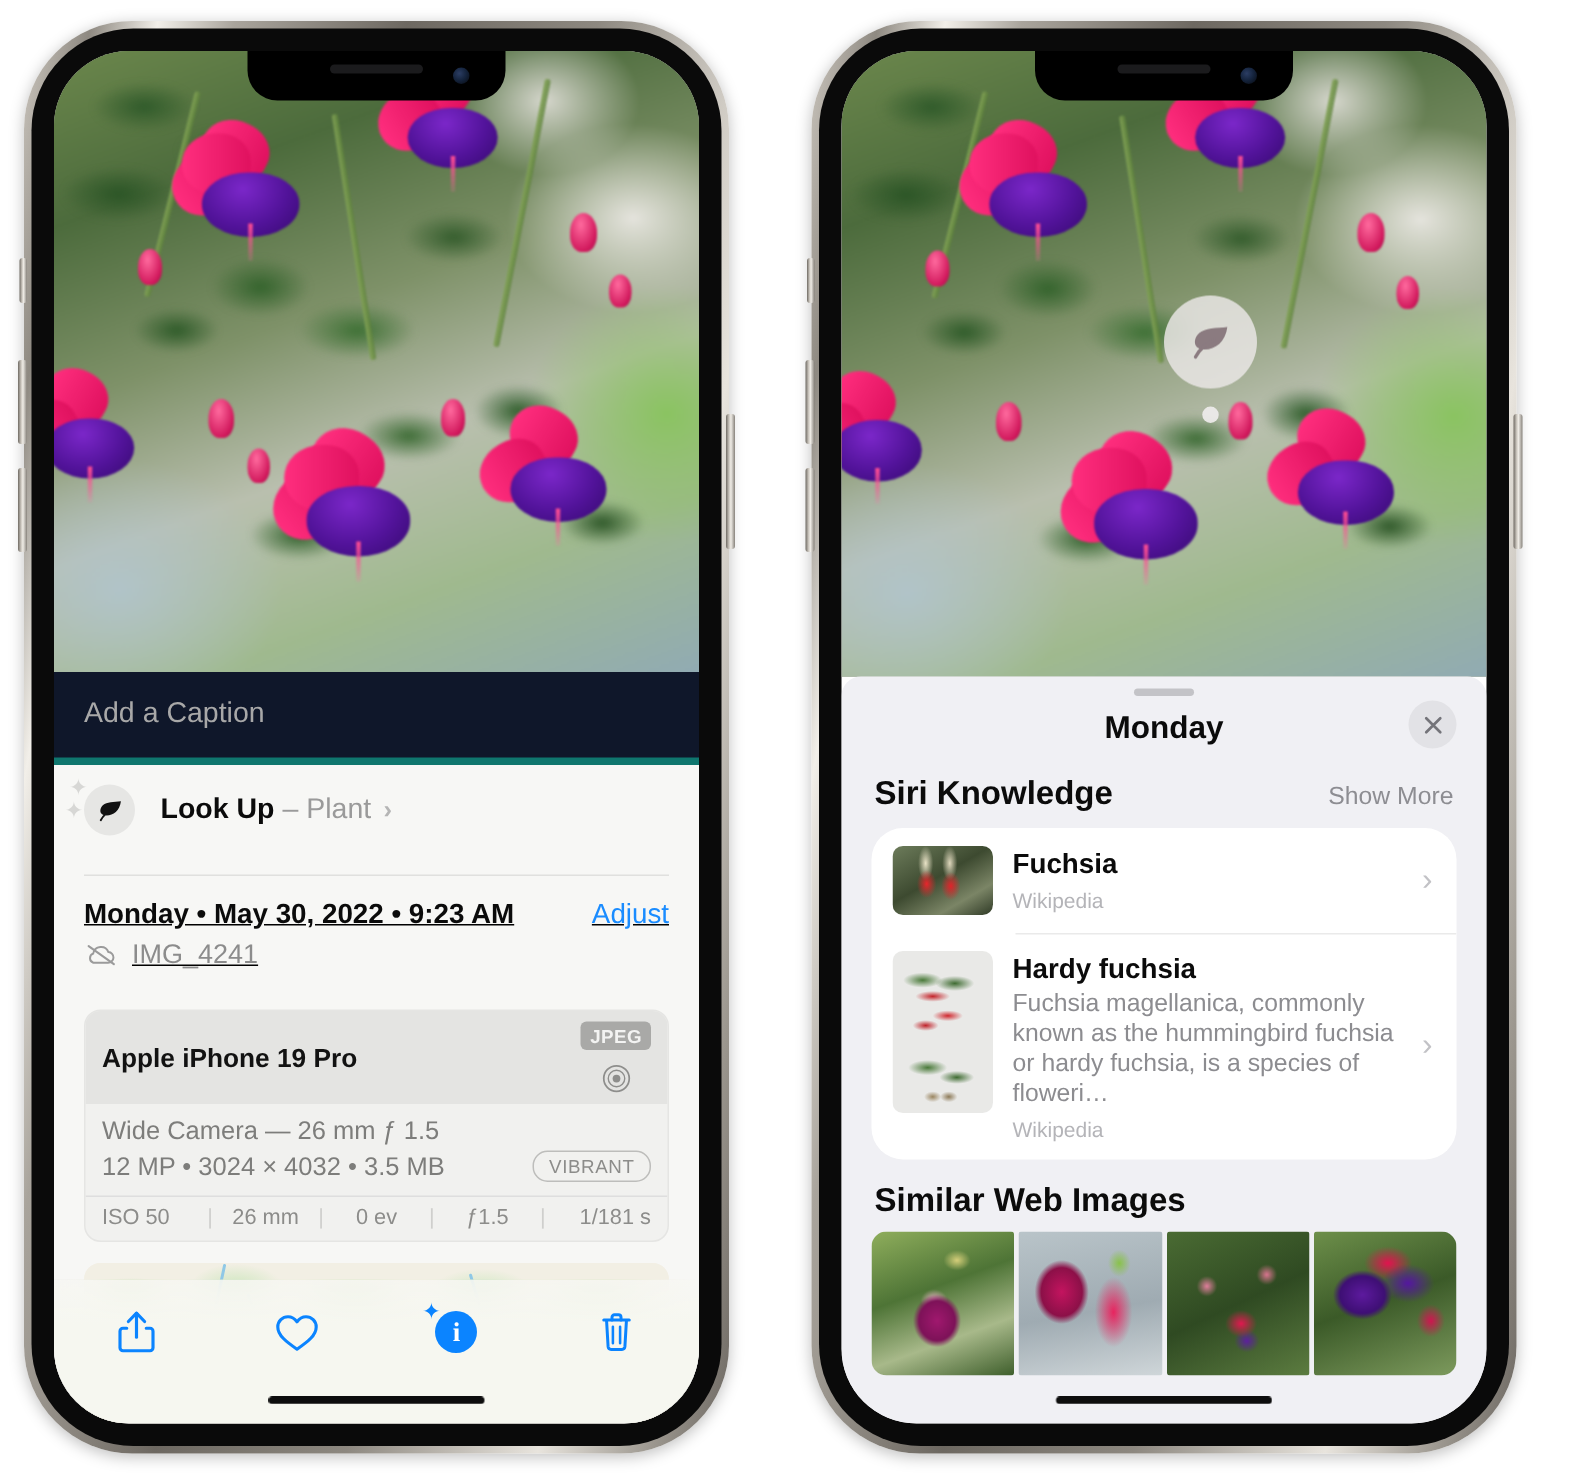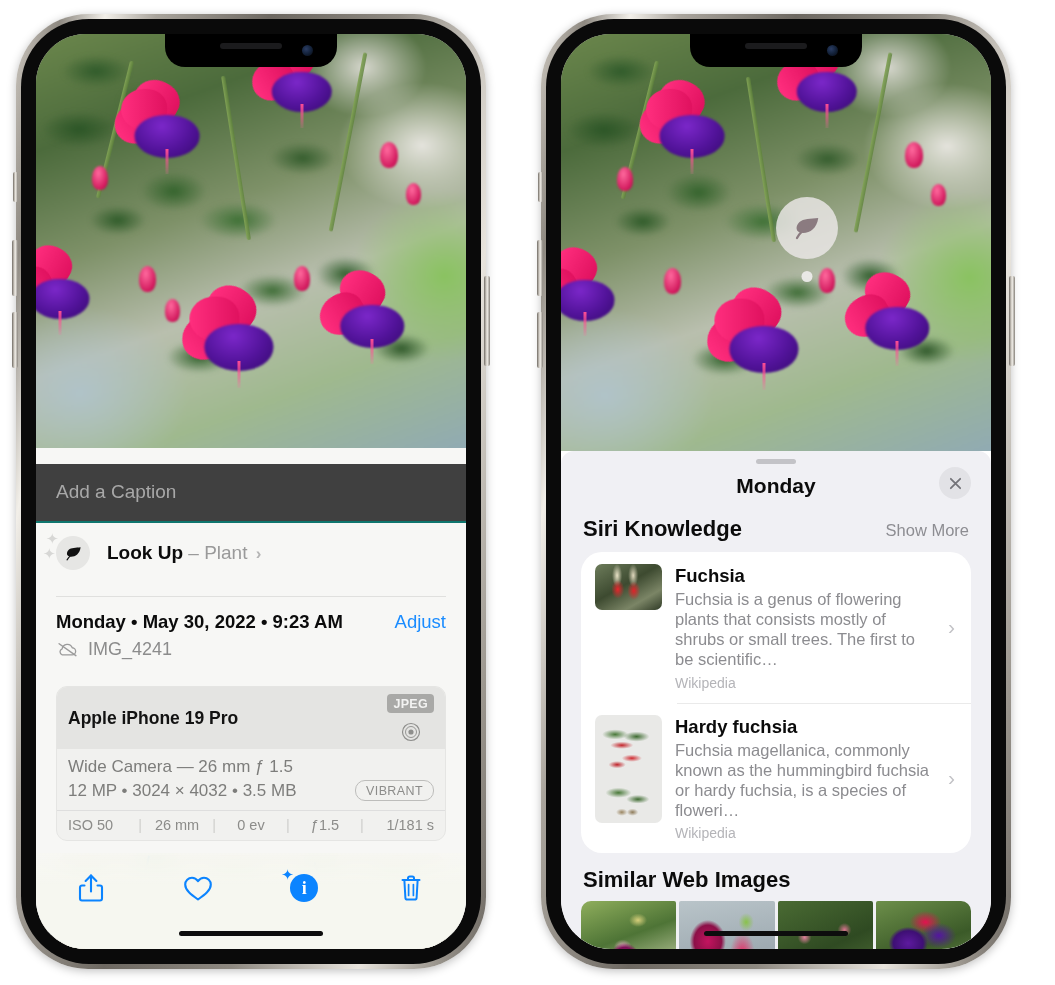--- a/index.html
+++ b/index.html
@@ -156,24 +156,23 @@
 
   
   .info-sheet {
     position: absolute;
     left: 0; right: 0; top: 414px; bottom: 0;
     background: #f7f7f5;
     display: flex;
     flex-direction: column;
   }
   .caption-row {
-    background: #404040;
+    background: #0f172a;
     padding: 17px 20px 18px;
-    border-bottom: 2px solid #0f766e;
-    margin-top: 16px;
+    border-bottom: 5px solid #0f766e;
   }
   .caption-text {
     font-size: 19px;
     color: #a8a8a8;
   }
   .lookup-row {
     display: flex;
     align-items: center;
     padding: 13px 20px 14px;
     gap: 17px;
@@ -195,21 +194,21 @@
   .spark-a { left: -10px; top: -5px; font-size: 17px; }
   .spark-b { left: -13px; top: 10px; font-size: 10px; }
   .lookup-label {
     font-size: 19px;
     font-weight: bold;
     color: #0b0b0b;
   }
   .lookup-label .sub { font-weight: normal; color: #9a9a9a; }
   .chev-sm { color: #b5b5b5; font-size: 17px; margin-left: 3px; }
 
-  .meta-block { padding: 12px 20px; }
+  .meta-block { padding: 12px 20px; text-decoration: underline; }
   .meta-divider { height: 1px; background: #e0e0de; margin: 0 0 14px; }
   .meta-date-row {
     display: flex; align-items: baseline; justify-content: space-between;
   }
   .meta-date { font-size: 18.5px; font-weight: bold; color: #0b0b0b; }
   .meta-adjust { font-size: 18.5px; color: #1a8cff; }
   .meta-file-row {
     display: flex; align-items: center; gap: 9px;
     margin-top: 6px;
   }
@@ -748,21 +747,20 @@
       <div class="section-head">
         <span class="section-title">Siri Knowledge</span>
         <span class="section-action">Show More</span>
       </div>
 
       <div class="knowledge-card">
         <div class="k-row">
           <div class="k-thumb wide"></div>
           <div class="k-text">
             <div class="k-title">Fuchsia</div>
-            <div class="k-desc">Fuchsia is a genus of flowering plants that consists mostly of shrubs or small trees. The first to be scientific…</div>
             <div class="k-source">Wikipedia</div>
           </div>
           <span class="k-chev">›</span>
         </div>
         <div class="k-row">
           <div class="k-thumb tall"></div>
           <div class="k-text">
             <div class="k-title">Hardy fuchsia</div>
             <div class="k-desc">Fuchsia magellanica, commonly known as the hummingbird fuchsia or hardy fuchsia, is a species of floweri…</div>
             <div class="k-source">Wikipedia</div>

